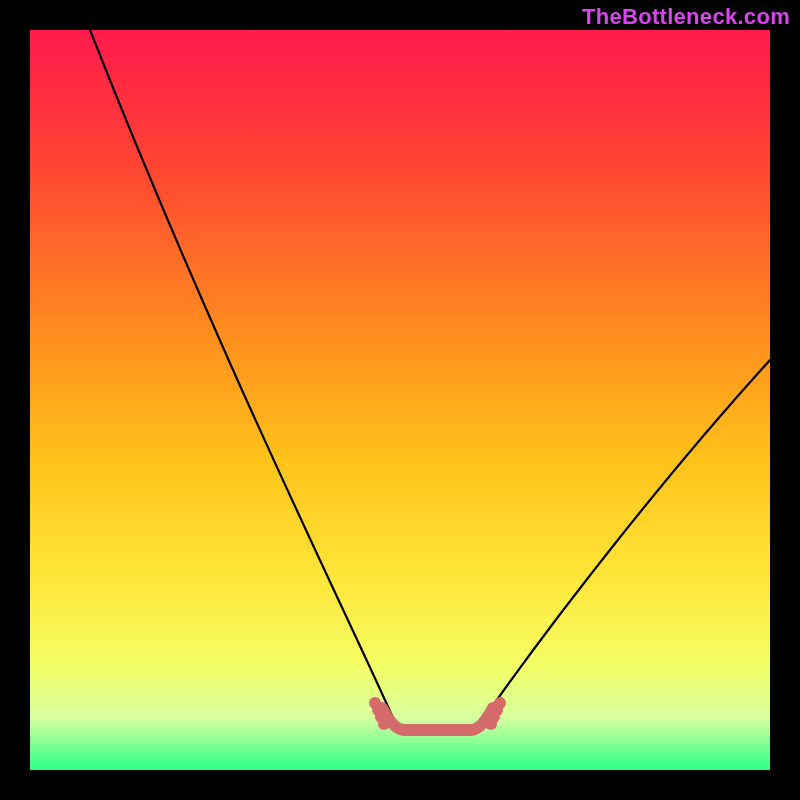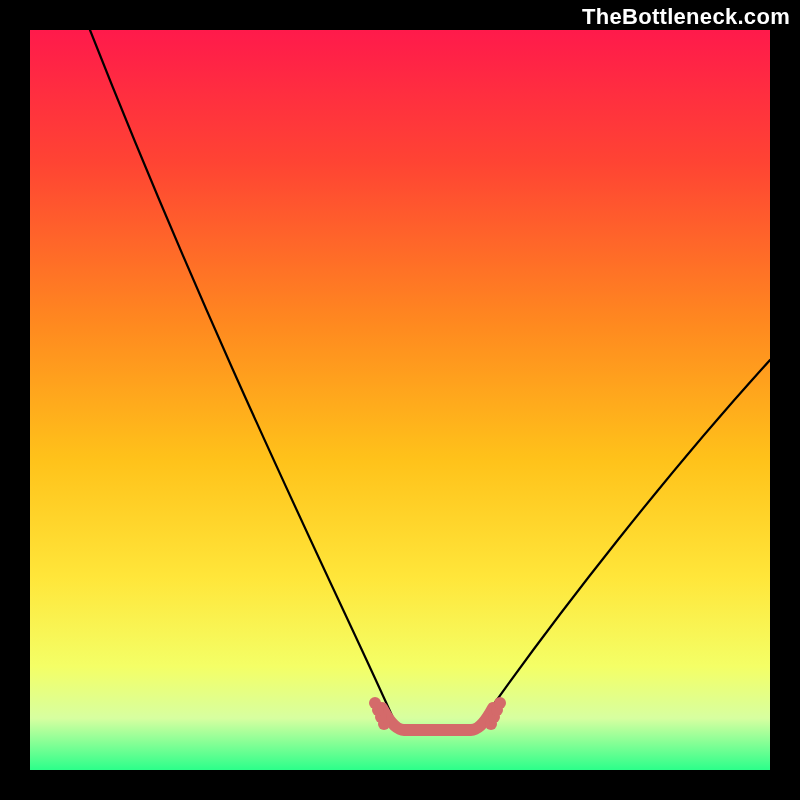--- a/index.html
+++ b/index.html
@@ -14,21 +14,21 @@
   .stage {
     position: relative;
     width: 800px;
     height: 800px;
     background: #000;
   }
   .watermark {
     position: absolute;
     top: 4px;
     right: 10px;
-    color: #ffffff;
+    color: #d946ef;
     font-size: 22px;
     font-weight: 600;
     letter-spacing: 0.3px;
     user-select: none;
   }
   .plot {
     position: absolute;
     left: 30px;
     top: 30px;
     width: 740px;

